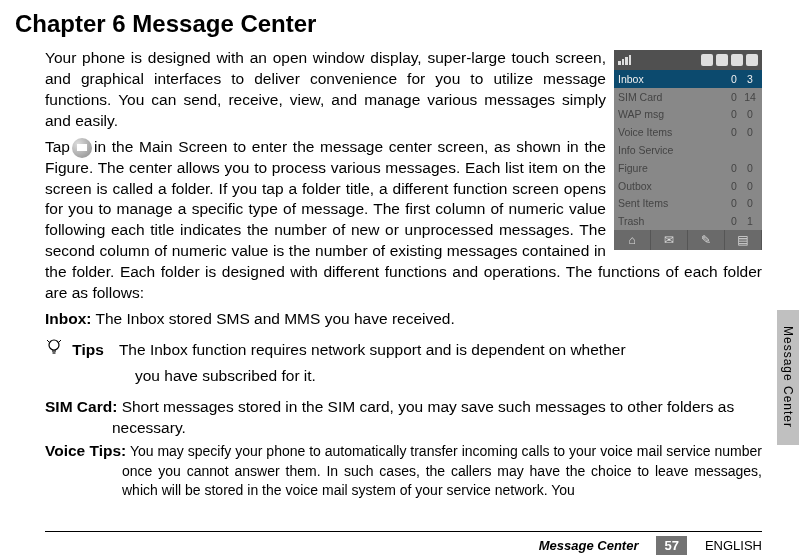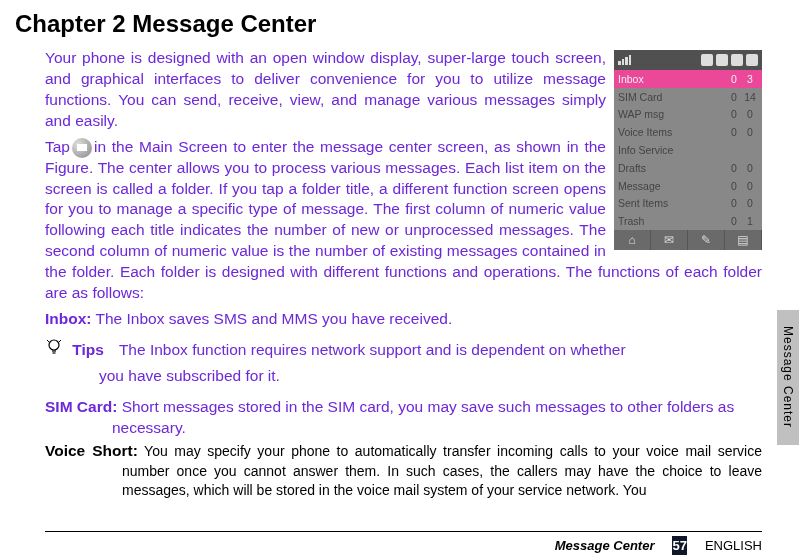--- a/index.html
+++ b/index.html
@@ -20,21 +20,21 @@
     .chapter-title {
       font-size: 24px;
       font-weight: bold;
       margin-bottom: 10px;
       color: #000;
     }
     
     .body-text {
       font-size: 15.5px;
       line-height: 1.35;
-      color: #6d28d9;
+      color: #000000;
     }
     
     .intro-para {
       padding-left: 30px;
       margin-bottom: 5px;
     }
     
     .content-wrap {
       position: relative;
     }
@@ -96,21 +96,21 @@
     .figure-row {
       flex: 1;
       display: flex;
       align-items: center;
       font-size: 10.5px;
       color: #444;
       padding: 0 4px;
     }
     
     .figure-row.selected {
-      background: #ec4899;
+      background: #0c4a6e;
       color: #f0f0f0;
     }
     
     .figure-row .fname {
       flex: 1;
       white-space: nowrap;
     }
     
     .figure-row .n1, .figure-row .n2 {
       width: 16px;
@@ -183,21 +183,21 @@
     .tips-label {
       font-weight: bold;
       margin-right: 15px;
     }
     
     .tips-text {
       display: inline;
     }
     
     .indent-text {
-      margin-left: 54px;
+      margin-left: 90px;
     }
     
     .hanging {
       padding-left: 97px;
       text-indent: -67px;
       margin-bottom: 3px;
     }
     
     .wap-hanging {
       padding-left: 97px;
@@ -253,34 +253,34 @@
       font-size: 13px;
       gap: 18px;
     }
     
     .footer-title {
       font-style: italic;
       font-weight: bold;
     }
     
     .page-num {
-      background: #0f172a;
+      background: #737373;
       color: #fff;
-      padding: 2px 0;
+      padding: 2px 8px;
       font-weight: bold;
     }
     
     .lang-label {
       font-size: 13px;
     }
   </style>
 </head>
 <body>
 
-<h1 class="chapter-title">Chapter 2 Message Center</h1>
+<h1 class="chapter-title">Chapter 6 Message Center</h1>
 
 <div class="content-wrap">
 
   <div class="screenshot-figure">
     <div class="figure-statusbar">
       <div class="sig-bars">
           <span></span>
           <span></span>
           <span></span>
           <span></span>
@@ -312,26 +312,26 @@
         <span class="fname">Voice Items</span>
         <span class="n1">0</span>
         <span class="n2">0</span>
       </div>
       <div class="figure-row">
         <span class="fname">Info Service</span>
         <span class="n1"></span>
         <span class="n2"></span>
       </div>
       <div class="figure-row">
-        <span class="fname">Drafts</span>
-        <span class="n1">0</span>
-        <span class="n2">0</span>
-      </div>
-      <div class="figure-row">
-        <span class="fname">Message</span>
+        <span class="fname">Figure</span>
+        <span class="n1">0</span>
+        <span class="n2">0</span>
+      </div>
+      <div class="figure-row">
+        <span class="fname">Outbox</span>
         <span class="n1">0</span>
         <span class="n2">0</span>
       </div>
       <div class="figure-row">
         <span class="fname">Sent Items</span>
         <span class="n1">0</span>
         <span class="n2">0</span>
       </div>
       <div class="figure-row">
         <span class="fname">Trash</span>
@@ -347,21 +347,21 @@
     </div>
   </div>
 
   <p class="body-text intro-para" style="text-align: justify;">Your phone is designed with an open window display, super-large touch screen, and graphical interfaces to deliver convenience for you to utilize message functions. You can send, receive, view, and manage various messages simply and easily.</p>
 
   <p class="body-text tap-para tap-line">
     <span>Tap</span><span class="icon-circle"></span><span>in the Main Screen to enter the message center screen, as shown in the Figure. The center allows you to process various messages. Each list item on the screen is called a folder. If you tap a folder title, a different function screen opens for you to manage a specific type of message. The first column of numeric value following each title indicates the number of new or unprocessed messages. The second column of numeric value is the number of existing messages contained in the folder. Each folder is designed with different functions and operations. The functions of each folder are as follows:</span>
   </p>
 
   <p class="body-text folder-desc">
-    <strong>Inbox:</strong><span> The Inbox saves SMS and MMS you have received.</span>
+    <strong>Inbox:</strong><span> The Inbox stored SMS and MMS you have received.</span>
   </p>
 
   <div class="body-text tips-block">
     <span class="tips-icon">
       <svg width="18" height="18" viewBox="0 0 18 18">
         <circle cx="9" cy="7" r="5" fill="none" stroke="#000" stroke-width="1.2"></circle>
         <line x1="7" y1="13" x2="11" y2="13" stroke="#000" stroke-width="1.2"></line>
         <line x1="7.5" y1="15" x2="10.5" y2="15" stroke="#000" stroke-width="1.2"></line>
         <line x1="2" y1="2" x2="4" y2="4" stroke="#000" stroke-width="1"></line>
         <line x1="16" y1="2" x2="14" y2="4" stroke="#000" stroke-width="1"></line>
@@ -370,21 +370,21 @@
     <span class="tips-label">Tips</span><span class="tips-text">The Inbox function requires network support and is dependent on whether</span>
     <div class="indent-text">you have subscribed for it.</div>
   </div>
 
   <p class="body-text hanging">
     <strong>SIM Card:</strong><span> Short messages stored in the SIM card, you may save such messages to other folders as necessary.</span>
   </p>
 
 
   <p class="voice-hanging" style="text-align: justify;">
-    <strong>Voice Short:</strong><span> You may specify your phone to automatically transfer incoming calls to your voice mail service number once you cannot answer them. In such cases, the callers may have the choice to leave messages, which will be stored in the voice mail system of your service network. You</span>
+    <strong>Voice Tips:</strong><span> You may specify your phone to automatically transfer incoming calls to your voice mail service number once you cannot answer them. In such cases, the callers may have the choice to leave messages, which will be stored in the voice mail system of your service network. You</span>
   </p>
 </div>
 
 <div class="side-tab">
   <span>Message Center</span>
 </div>
 
 <div class="bottom-line"></div>
 
 <div class="footer">

